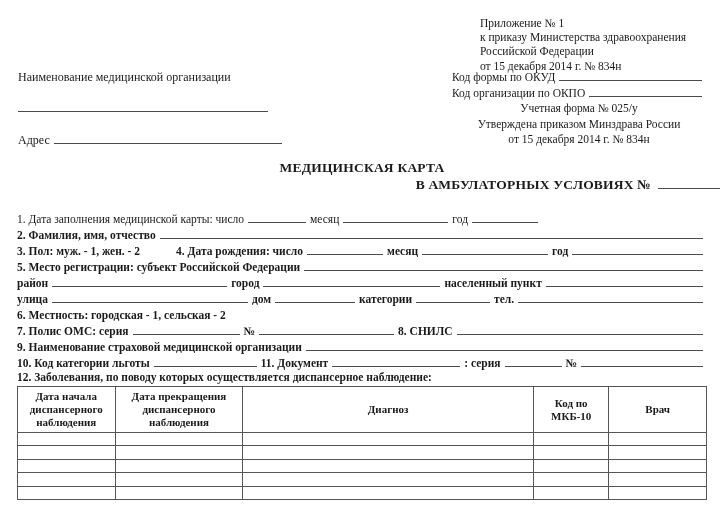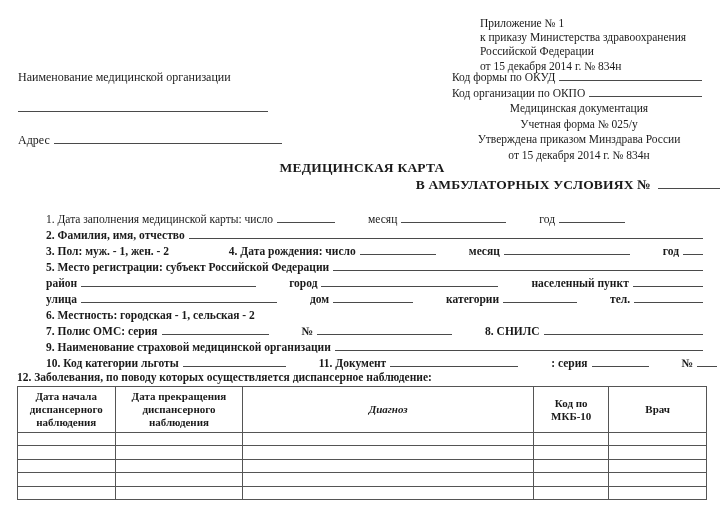--- a/index.html
+++ b/index.html
@@ -100,21 +100,21 @@
     top: 213px;
     width: 690px;
     font-size: 11.5px;
   }
   #fields .fline {
     display: flex;
     align-items: baseline;
     white-space: nowrap;
     height: 16px;
   }
-  #fields .lbl { flex: none; margin-left: 29px; }
+  #fields .lbl { flex: none; }
 
   
   #table-caption {
     left: 17px;
     top: 371px;
     font-size: 11.5px;
     font-weight: bold;
     white-space: nowrap;
   }
   #disease-table {
@@ -133,21 +133,21 @@
   #disease-table th {
     font-weight: bold;
     text-align: center;
     line-height: 13px;
     padding: 3px 2px;
     vertical-align: middle;
   }
   #disease-table tbody td { height: 12.4px; }
   .col-start { width: 92px; }
   .col-end   { width: 122px; }
-  .col-diag  { width: 284px; font-style: italic; }
+  .col-diag  { width: 284px; }
   .col-code  { width: 70px; }
   .col-doc   { width: 92px; }
 </style>
 </head>
 <body>
 
 <div class="abs" id="appendix">
   <div>Приложение № 1</div>
   <div>к приказу Министерства здравоохранения</div>
   <div>Российской Федерации</div>
@@ -165,21 +165,20 @@
 
 <div class="abs" id="codes-block">
   <div class="code-row">
     <span class="lbl">Код формы по ОКУД</span>
     <span class="rule grow"></span>
   </div>
   <div class="code-row">
     <span class="lbl">Код организации по ОКПО</span>
     <span class="rule grow"></span>
   </div>
-  <div class="centered">Медицинская документация</div>
   <div class="centered">Учетная форма № 025/у</div>
   <div class="centered">Утверждена приказом Минздрава России</div>
   <div class="centered">от 15 декабря 2014 г. № 834н</div>
 </div>
 
 <div class="abs" id="doc-title">
   <div>МЕДИЦИНСКАЯ КАРТА</div>
   <div class="title-line3">
     <span>В АМБУЛАТОРНЫХ УСЛОВИЯХ №</span>
     <span class="rule" id="title-number-rule"></span>

